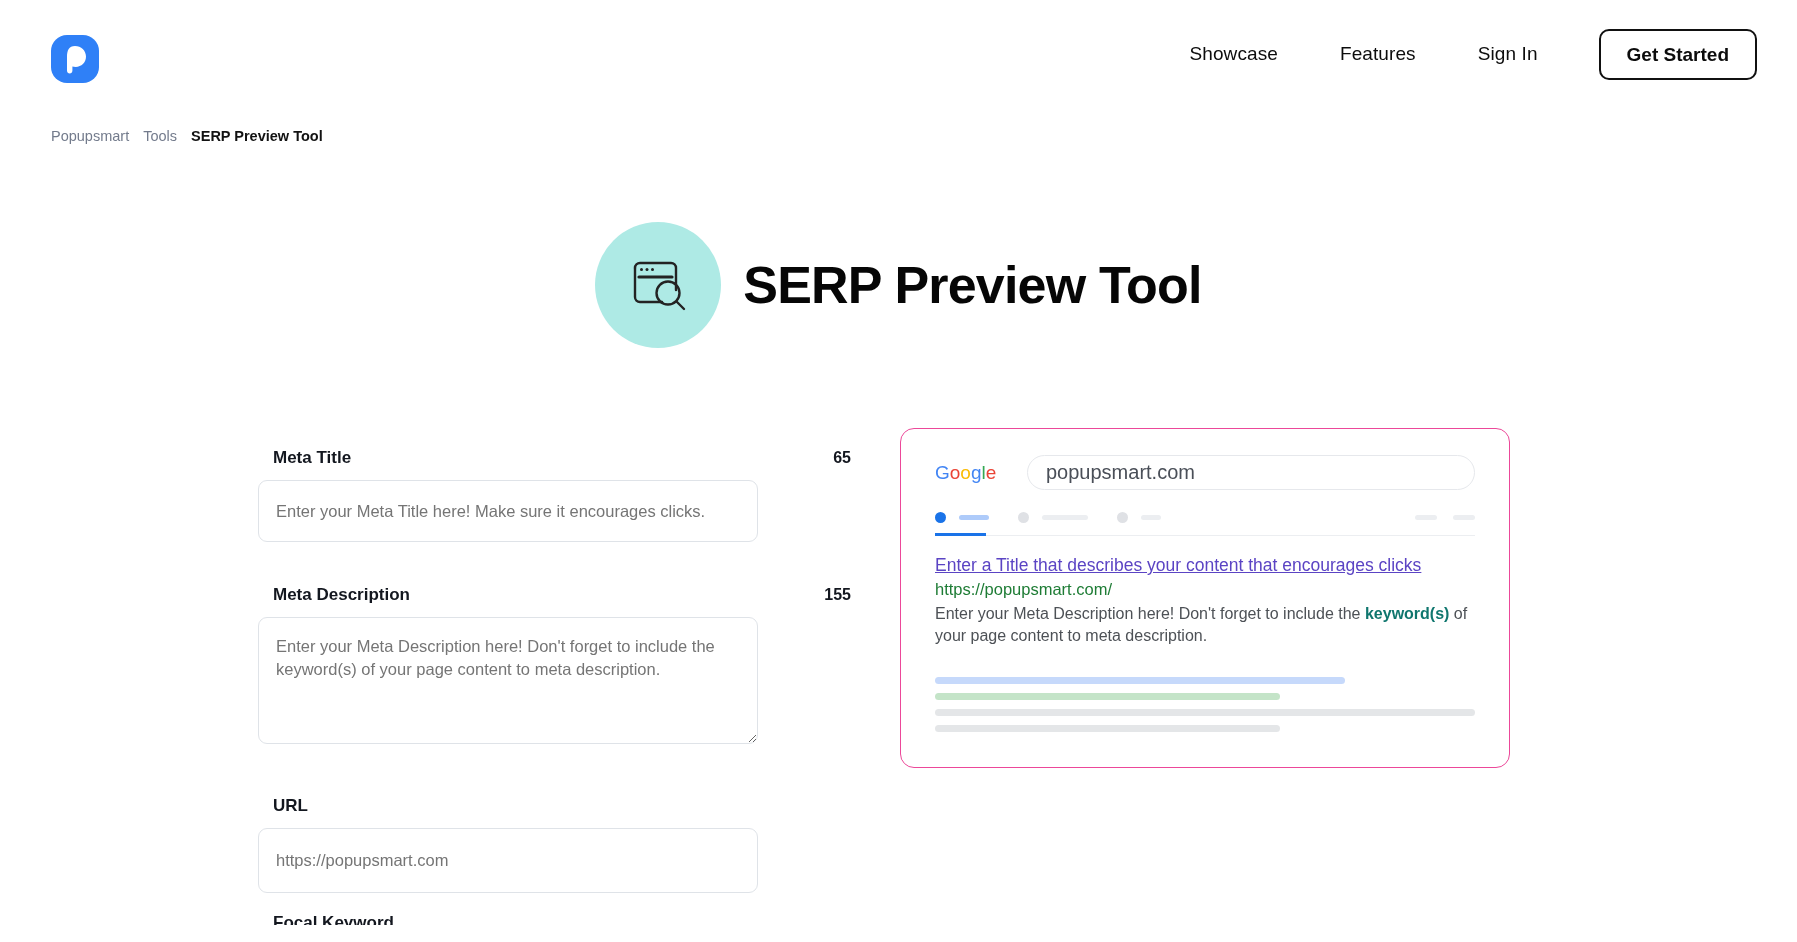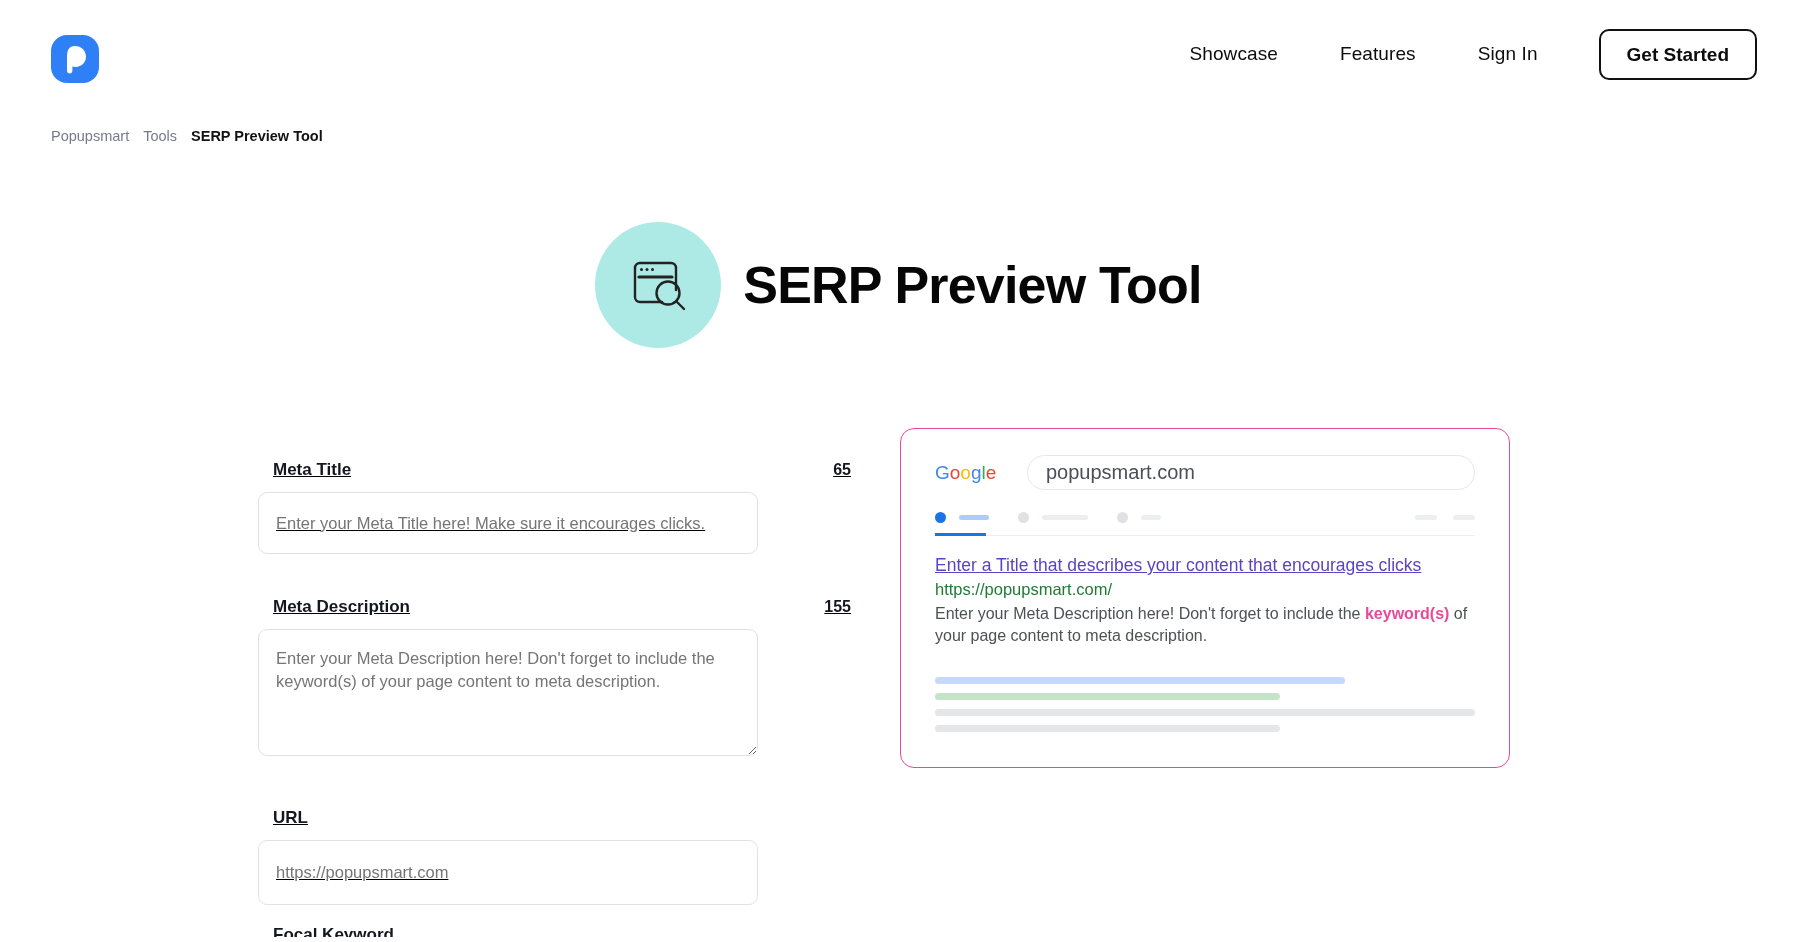--- a/index.html
+++ b/index.html
@@ -52,21 +52,21 @@
     width: 126px; height: 126px; border-radius: 50%;
     background: #aeeae5; display: flex; align-items: center; justify-content: center;
     flex: none;
   }
   .page-title {
     font-size: 52px; font-weight: 800; color: #060606;
     letter-spacing: -0.8px; white-space: nowrap;
   }
 
   
-  .form-col { position: absolute; left: 258px; top: 460px; width: 608px; text-decoration: underline; }
+  .form-col { position: absolute; left: 258px; top: 448px; width: 608px; }
   .field { margin-bottom: 0; }
   .field-head {
     display: flex; align-items: baseline; justify-content: space-between;
     margin-bottom: 12px; padding: 0 15px;
   }
   .field-label { font-size: 17px; font-weight: 700; color: #13171f; }
   .field-count { font-size: 16px; font-weight: 700; color: #13171f; }
   .field-box {
     border: 1px solid #dfe3e8; border-radius: 9px; background: #fff;
     width: 500px; padding: 17px 17px;
@@ -121,21 +121,21 @@
   .tbar.on { background: #aecbfa; }
   .tabs-right { margin-left: auto; display:flex; gap: 16px; }
   .tab-underline {
     position: absolute; left: 0; bottom: -1px; width: 51px; height: 3px; background: #1a73e8;
   }
 
   .serp-result { margin-top: 18px; }
   .serp-title { font-size: 17.5px; color: #5b44c4; line-height: 1.35; cursor: pointer; text-decoration: underline; }
   .serp-url   { font-size: 16.5px; color: #1e7c35; line-height: 1.45; }
   .serp-desc  { font-size: 16px; color: #4d5156; line-height: 1.42; margin-top: 1px; }
-  .serp-desc b { color: #ec4899; font-weight: 700; }
+  .serp-desc b { color: #0f766e; font-weight: 700; }
 
   .skeleton { position: absolute; left: 34px; bottom: 26px; width: 542px; }
   .sk { height: 7px; border-radius: 4px; margin-bottom: 9px; }
 </style>
 </head>
 <body>
 
 <div class="page">
 
   <div class="header">

